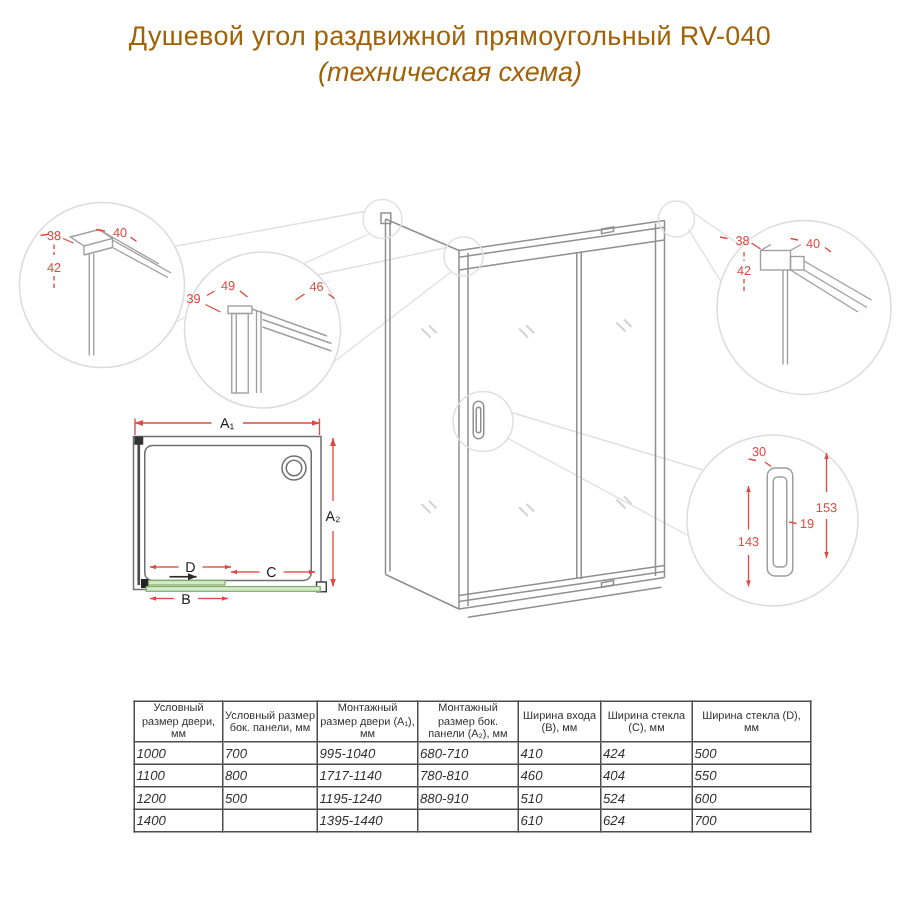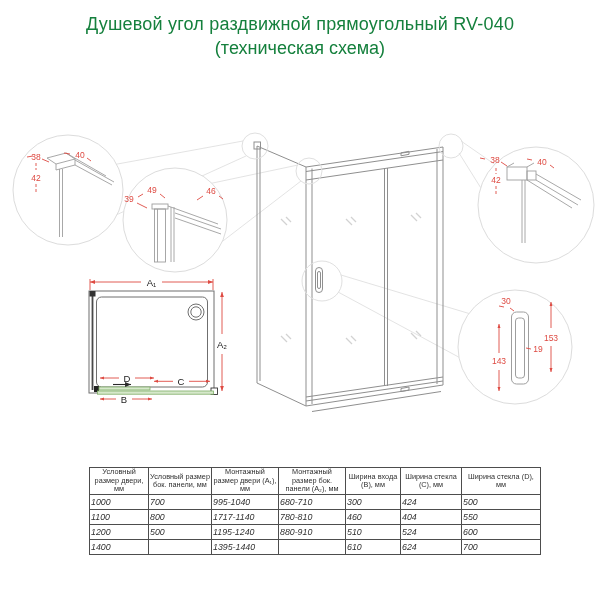--- a/index.html
+++ b/index.html
@@ -2,24 +2,24 @@
 <html><head>
 <meta charset="utf-8">
 <style>
   html,body{margin:0;padding:0;}
   body{
     width:600px;height:600px;position:relative;background:#ffffff;
     font-family:"Liberation Sans", sans-serif;overflow:hidden;
   }
   .title{
     position:absolute;top:12px;left:0;width:600px;text-align:center;
-    color:#15803d;line-height:1.35;
+    color:#a16207;line-height:1.35;
   }
   .title .l1{font-size:18px;letter-spacing:.2px;}
-  .title .l2{font-size:18px;}
+  .title .l2{font-size:18px;font-style:italic;}
   svg.diagram{position:absolute;left:0;top:0;}
   table.sizes{
     position:absolute;left:89px;top:467px;width:451px;
     border-collapse:collapse;table-layout:fixed;
     color:#303030;
   }
   table.sizes th,table.sizes td{
     border:1px solid #4d4d4d;vertical-align:middle;
     padding:0 1px;overflow:hidden;
   }
@@ -275,21 +275,21 @@
       <th>Ширина стекла (C), мм</th>
       <th>Ширина стекла (D), мм</th>
     </tr>
   </thead>
   <tbody>
     <tr>
       <td>1000</td>
         <td>700</td>
         <td>995-1040</td>
         <td>680-710</td>
-        <td>300</td>
+        <td>410</td>
         <td>424</td>
         <td>500</td>
     </tr>
     <tr>
       <td>1100</td>
         <td>800</td>
         <td>1717-1140</td>
         <td>780-810</td>
         <td>460</td>
         <td>404</td>

